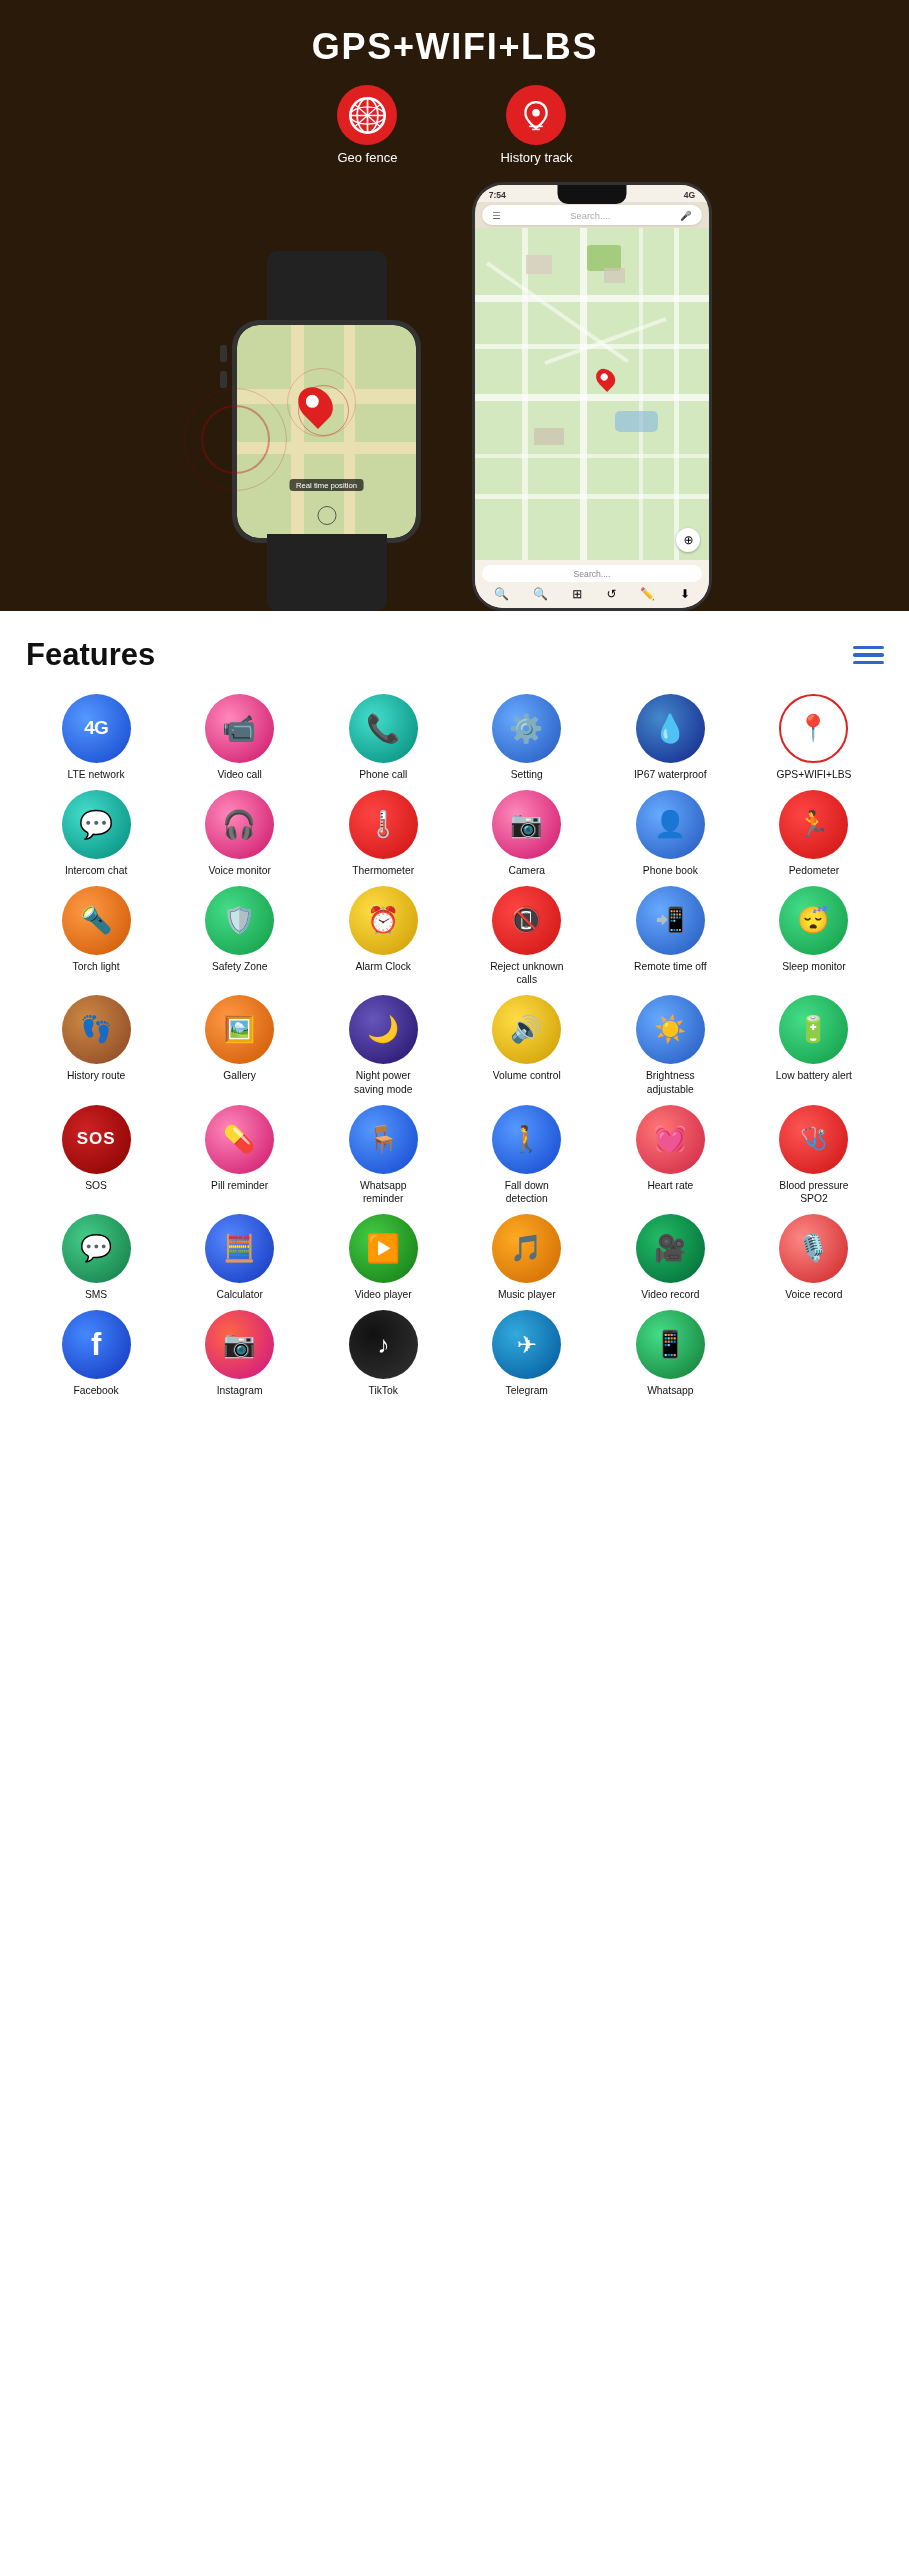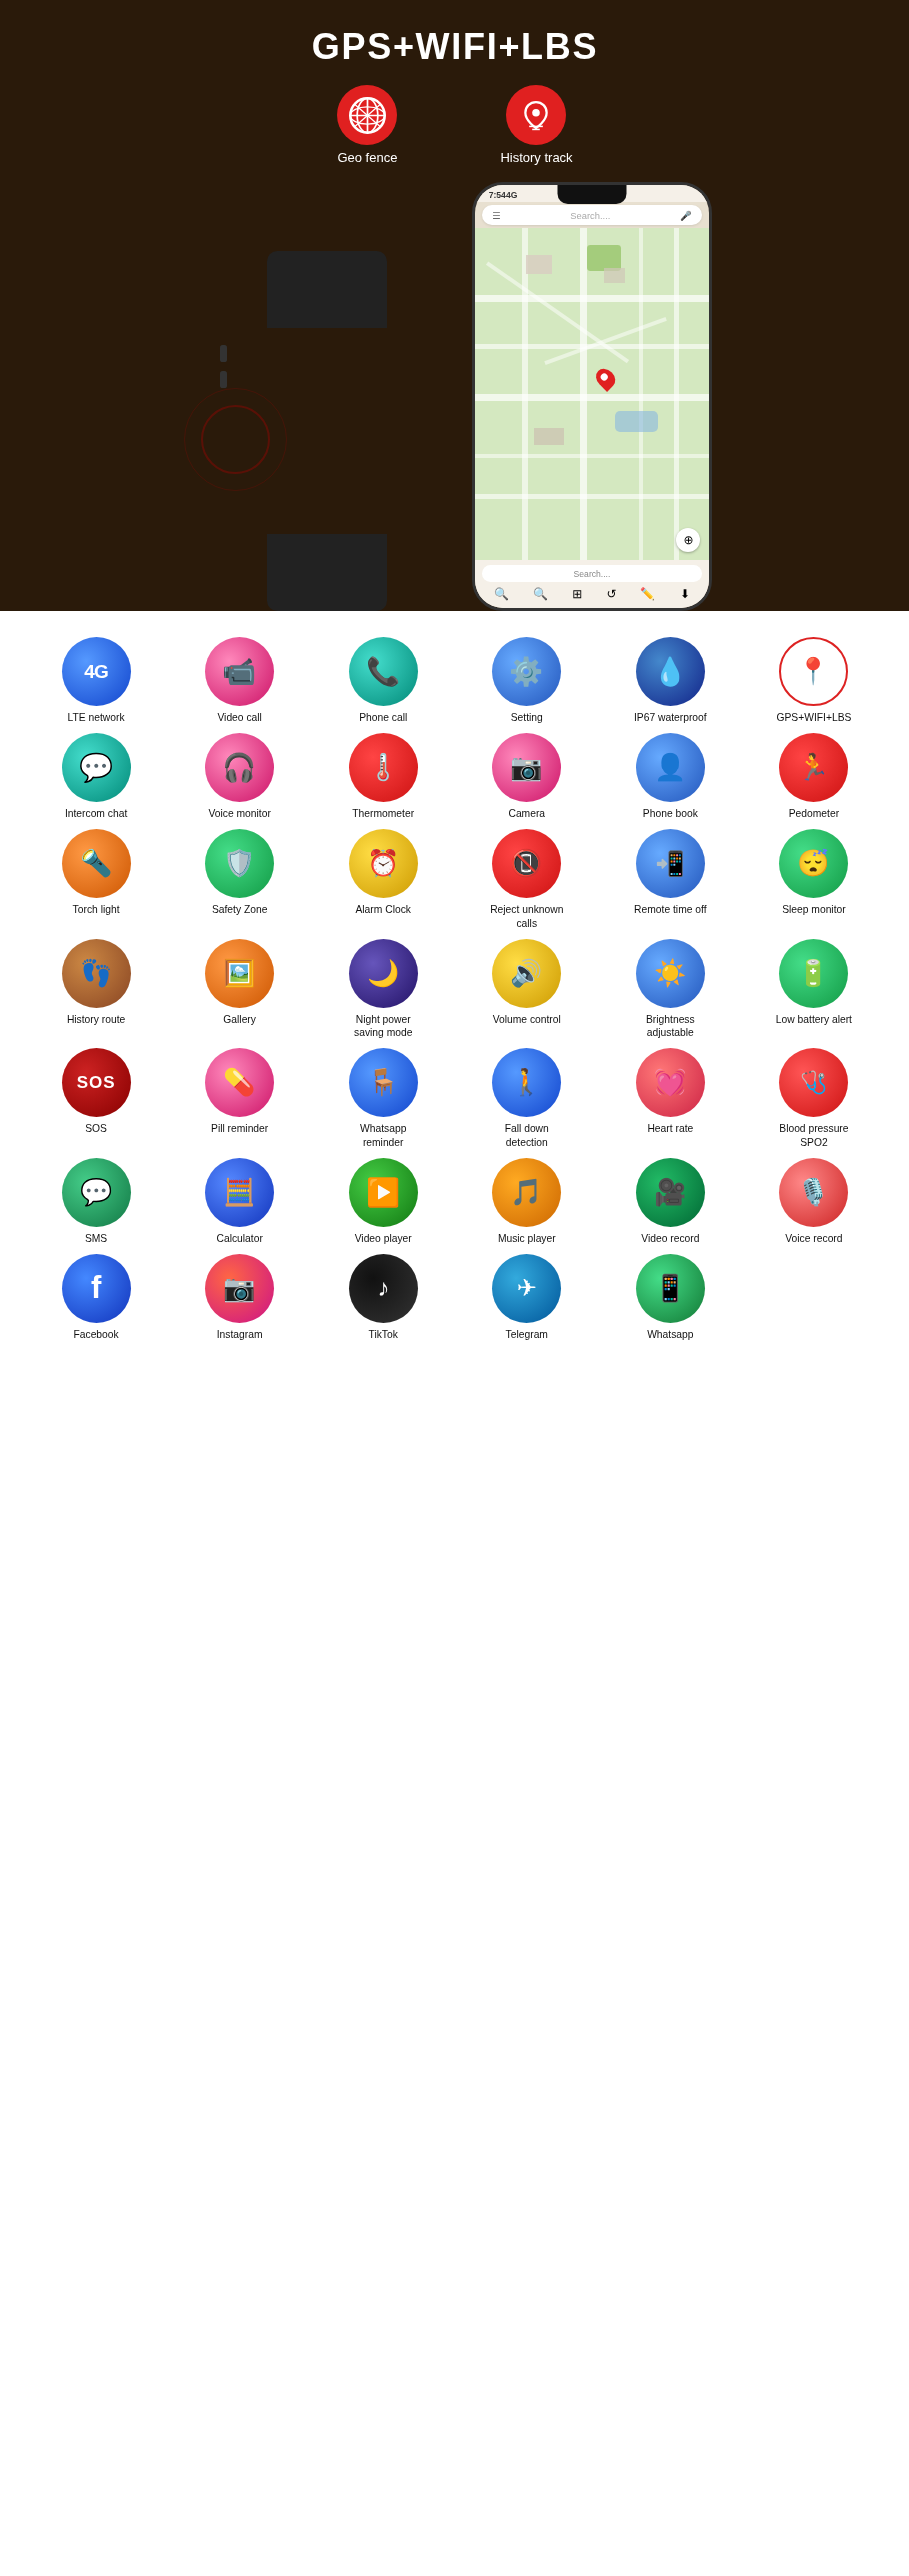--- a/index.html
+++ b/index.html
@@ -158,20 +158,21 @@
     }
     .phone-screen {
       width: 100%;
       height: 100%;
       background: #e8e0d0;
       display: flex;
       flex-direction: column;
     }
     .phone-status-bar {
       display: flex;
+      justify-content: space-between;
       padding: 5.1px 13.7px 1.7px;
       font-size: 8.6px;
       color: #333;
       background: #f5f0e8;
     }
     .phone-search-bar {
       margin: 3.4px 6.9px;
       background: #fff;
       border-radius: 17px;
       padding: 4.3px 10.3px;
@@ -367,20 +368,45 @@
     </div>
   </div>
 
   <div class="watch-phone-row">
 
     <div class="watch-container">
       <div class="watch-band-top"></div>
 
       <div style="position:absolute;top:94px;left:22px;width:6.9px;height:17px;background:#333;border-radius:2.6px;z-index:5;"></div>
       <div style="position:absolute;top:120px;left:22px;width:6.9px;height:17px;background:#333;border-radius:2.6px;z-index:5;"></div>
+      <div class="watch-body">
+        <div class="watch-screen">
+
+          <div style="position:absolute;inset:0;background:#c8d8a0;"></div>
+          <div style="position:absolute;top:30%;left:0;right:0;height:15.4px;background:#e8e0b0;"></div>
+          <div style="position:absolute;top:55%;left:0;right:0;height:12px;background:#e8e0b0;"></div>
+          <div style="position:absolute;left:30%;top:0;bottom:0;width:13.7px;background:#e8e0b0;"></div>
+          <div style="position:absolute;left:60%;top:0;bottom:0;width:10.3px;background:#e8e0b0;"></div>
+
+          <div style="position:absolute;top:38%;left:44%;transform:translate(-50%,-50%);z-index:5;">
+            <div style="width:34px;height:41px;position:relative;">
+              <div style="width:31px;height:38px;background:#e02020;border-radius:50% 50% 50% 0;transform:rotate(-45deg);position:absolute;top:0;left:1.7px;">
+                <div style="width:13.7px;height:13.7px;background:#fff;border-radius:50%;position:absolute;top:7.7px;left:8.6px;"></div>
+              </div>
+            </div>
+          </div>
+
+          <div style="position:absolute;top:28%;left:34%;width:51px;height:51px;border:1.7px solid rgba(220,0,0,0.4);border-radius:50%;"></div>
+          <div style="position:absolute;top:20%;left:28%;width:69px;height:69px;border:1.7px solid rgba(220,0,0,0.2);border-radius:50%;"></div>
+
+          <div style="position:absolute;bottom:22%;left:50%;transform:translateX(-50%);background:rgba(0,0,0,0.65);color:#fff;font-size:7.7px;padding:1.7px 6.9px;border-radius:3.4px;white-space:nowrap;z-index:6;">Real time position</div>
+
+          <div style="position:absolute;bottom:6%;left:50%;transform:translateX(-50%);width:19px;height:19px;border:1.7px solid #555;border-radius:50%;"></div>
+        </div>
+      </div>
       <div class="watch-band-bottom"></div>
     </div>
 
     <div style="position:absolute;left:184px;top:223px;width:69px;height:69px;border:2.6px solid rgba(180,0,0,0.35);border-radius:50%;pointer-events:none;"></div>
     <div style="position:absolute;left:167px;top:206px;width:103px;height:103px;border:1.7px solid rgba(180,0,0,0.2);border-radius:50%;pointer-events:none;"></div>
 
     <div class="phone-container">
       <div class="phone-notch"></div>
       <div class="phone-screen">
 
@@ -439,20 +465,28 @@
             <span style="font-size:12px;cursor:pointer;">✏️</span>
             <span style="font-size:12px;cursor:pointer;">⬇</span>
           </div>
         </div>
       </div>
     </div>
   </div>
 </div>
 
 <div class="features-section">
+  <div class="features-header">
+    <h2 class="features-title">Features</h2>
+    <div class="hamburger-icon">
+      <div class="hamburger-line"></div>
+      <div class="hamburger-line"></div>
+      <div class="hamburger-line"></div>
+    </div>
+  </div>
 
   <div class="feature-grid">
 
     <div class="feature-item">
       <div class="feature-icon ic-blue">
         <span style="font-size:19px;font-weight:900;letter-spacing:-0.9px;">4G</span>
       </div>
       <span class="feature-label">LTE network</span>
     </div>
 

